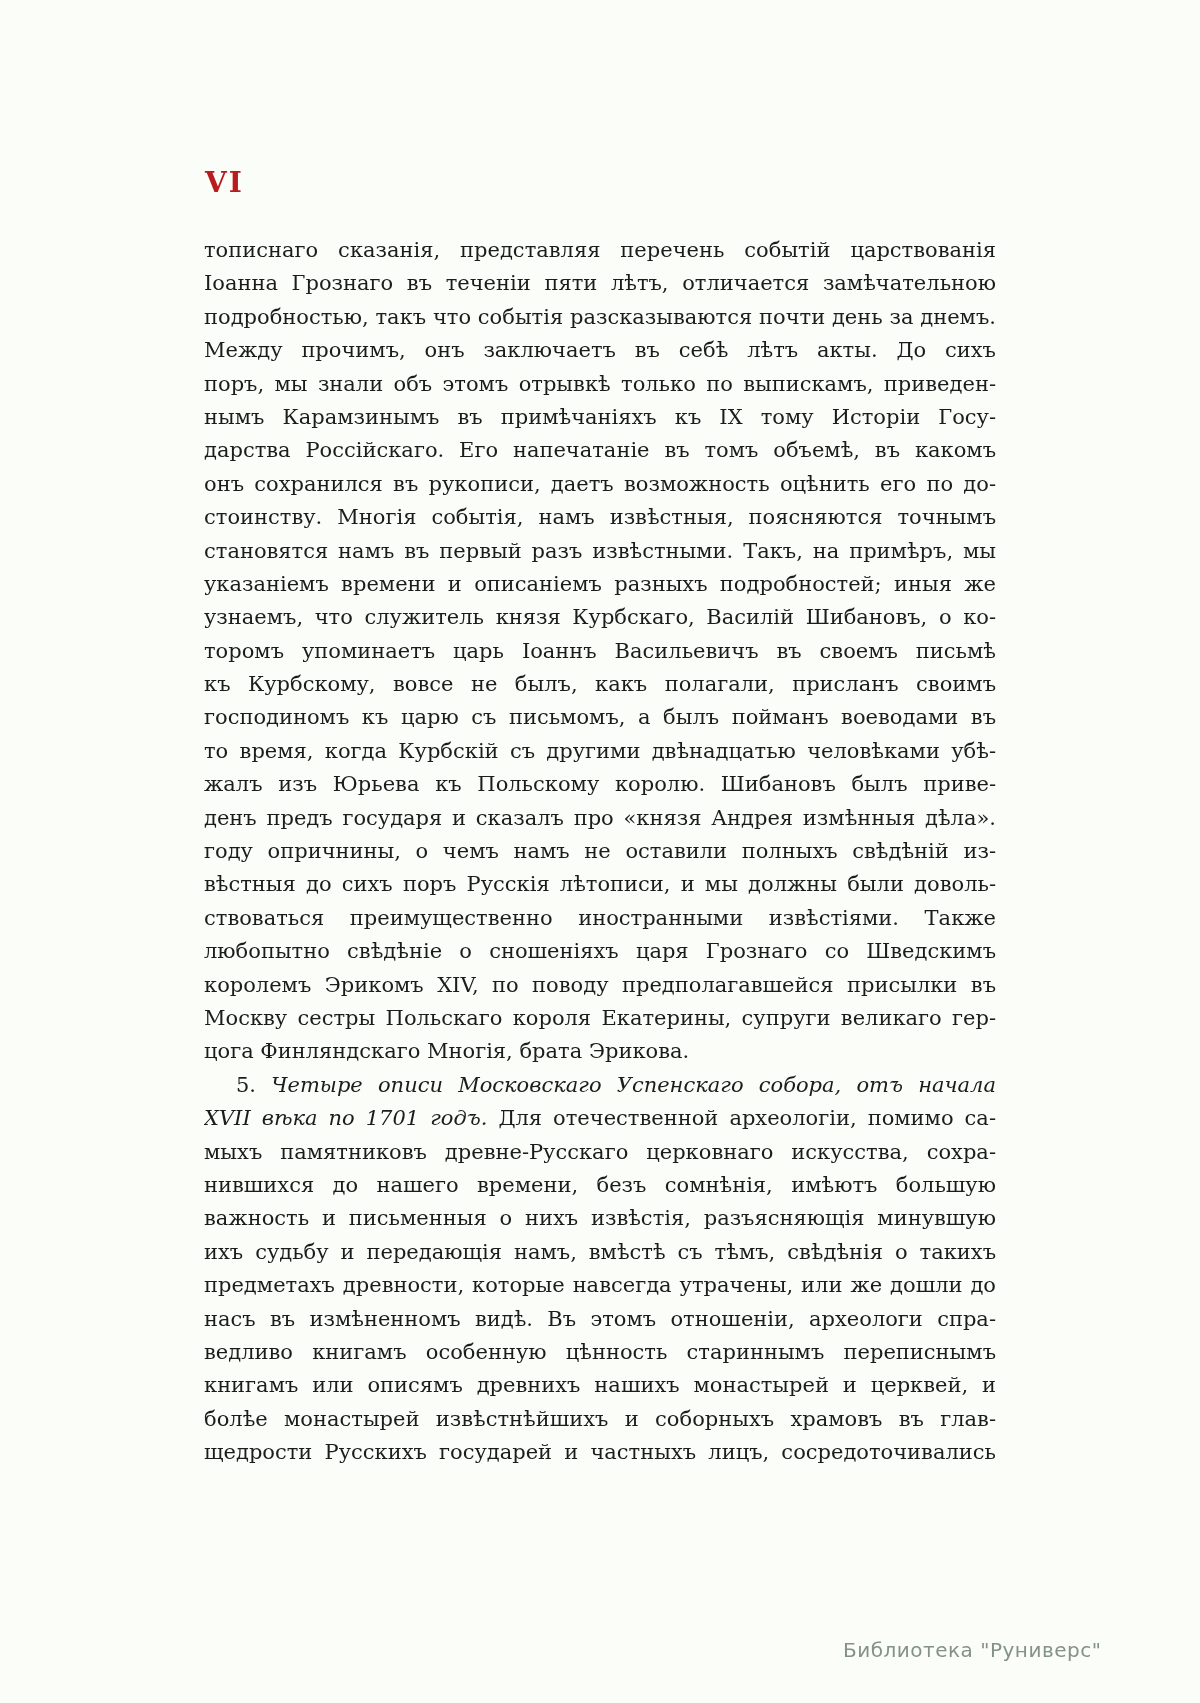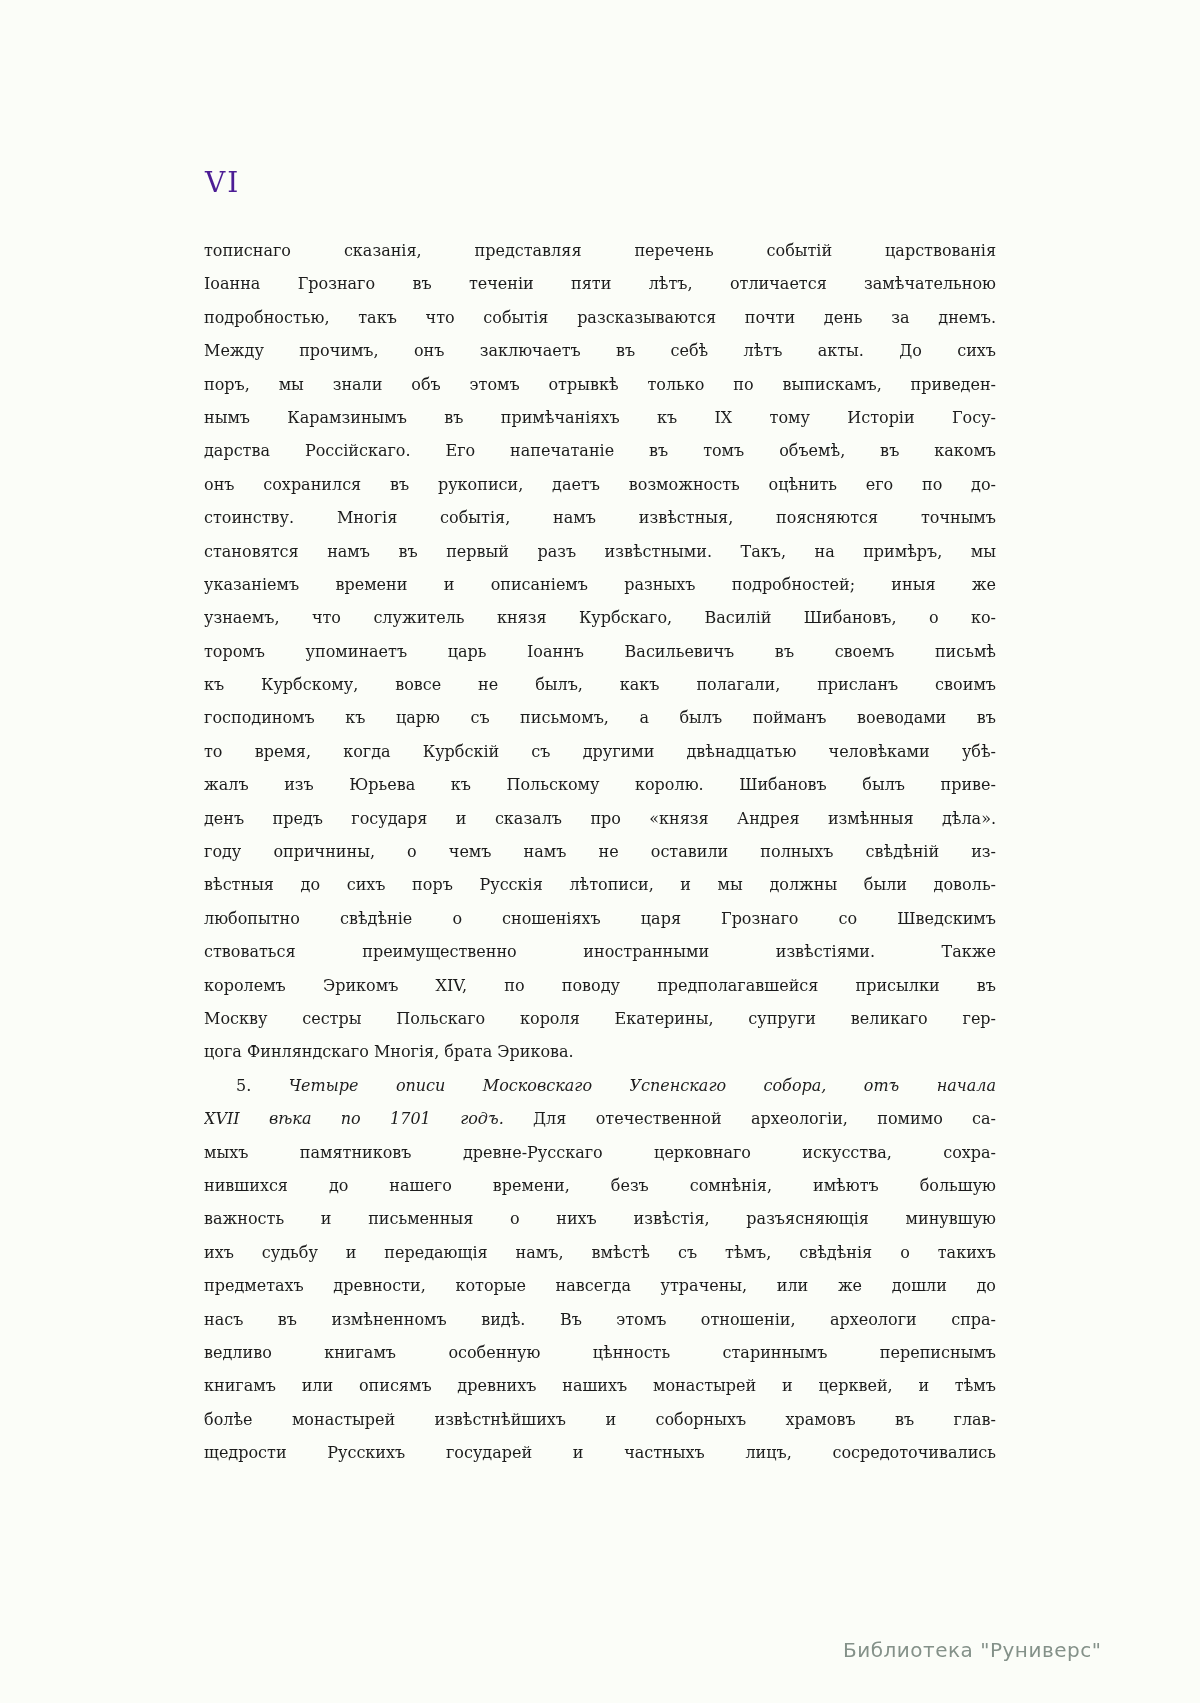--- a/index.html
+++ b/index.html
@@ -9,35 +9,35 @@
     position: relative;
     background: #fbfdf8;
     font-family: "DejaVu Serif", serif;
     overflow: hidden;
   }
   .page-number {
     position: absolute;
     left: 205px;
     top: 166px;
     font-size: 28px;
-    font-weight: normal;
+    font-weight: bold;
     letter-spacing: 2px;
-    color: #4c1d95;
+    color: #b91c1c;
   }
   .text-block {
     position: absolute;
     left: 204px;
     top: 234px;
     width: 792px;
     color: #1c1c1c;
   }
   .line {
     height: 33.4px;
     line-height: 33.4px;
-    font-size: 16px;
+    font-size: 21px;
     text-align: justify;
     text-align-last: justify;
     overflow: hidden;
   }
   .line.no-just { text-align-last: left; }
   .line.indent { text-indent: 32px; }
   .line i { font-style: italic; }
   .watermark {
     position: absolute;
     left: 843px;
@@ -66,22 +66,22 @@
     <div class="line"><span>указаніемъ времени и описаніемъ разныхъ подробностей; иныя же</span></div>
     <div class="line"><span>узнаемъ, что служитель князя Курбскаго, Василій Шибановъ, о ко-</span></div>
     <div class="line"><span>торомъ упоминаетъ царь Іоаннъ Васильевичъ въ своемъ письмѣ</span></div>
     <div class="line"><span>къ Курбскому, вовсе не былъ, какъ полагали, присланъ своимъ</span></div>
     <div class="line"><span>господиномъ къ царю съ письмомъ, а былъ пойманъ воеводами въ</span></div>
     <div class="line"><span>то время, когда Курбскій съ другими двѣнадцатью человѣками убѣ-</span></div>
     <div class="line"><span>жалъ изъ Юрьева къ Польскому королю. Шибановъ былъ приве-</span></div>
     <div class="line"><span>денъ предъ государя и сказалъ про «князя Андрея измѣнныя дѣла».</span></div>
     <div class="line"><span>году опричнины, о чемъ намъ не оставили полныхъ свѣдѣній из-</span></div>
     <div class="line"><span>вѣстныя до сихъ поръ Русскія лѣтописи, и мы должны были доволь-</span></div>
+    <div class="line"><span>ствоваться преимущественно иностранными извѣстіями. Также</span></div>
     <div class="line"><span>любопытно свѣдѣніе о сношеніяхъ царя Грознаго со Шведскимъ</span></div>
-    <div class="line"><span>ствоваться преимущественно иностранными извѣстіями. Также</span></div>
     <div class="line"><span>королемъ Эрикомъ XIV, по поводу предполагавшейся присылки въ</span></div>
     <div class="line"><span>Москву сестры Польскаго короля Екатерины, супруги великаго гер-</span></div>
     <div class="line no-just"><span>цога Финляндскаго Многія, брата Эрикова.</span></div>
     <div class="line indent"><span>5. </span><i>Четыре описи Московскаго Успенскаго собора, отъ начала</i></div>
     <div class="line"><i>XVII вѣка по 1701 годъ.</i><span> Для отечественной археологіи, помимо са-</span></div>
     <div class="line"><span>мыхъ памятниковъ древне-Русскаго церковнаго искусства, сохра-</span></div>
     <div class="line"><span>нившихся до нашего времени, безъ сомнѣнія, имѣютъ большую</span></div>
     <div class="line"><span>важность и письменныя о нихъ извѣстія, разъясняющія минувшую</span></div>
     <div class="line"><span>ихъ судьбу и передающія намъ, вмѣстѣ съ тѣмъ, свѣдѣнія о такихъ</span></div>
     <div class="line"><span>предметахъ древности, которые навсегда утрачены, или же дошли до</span></div>

